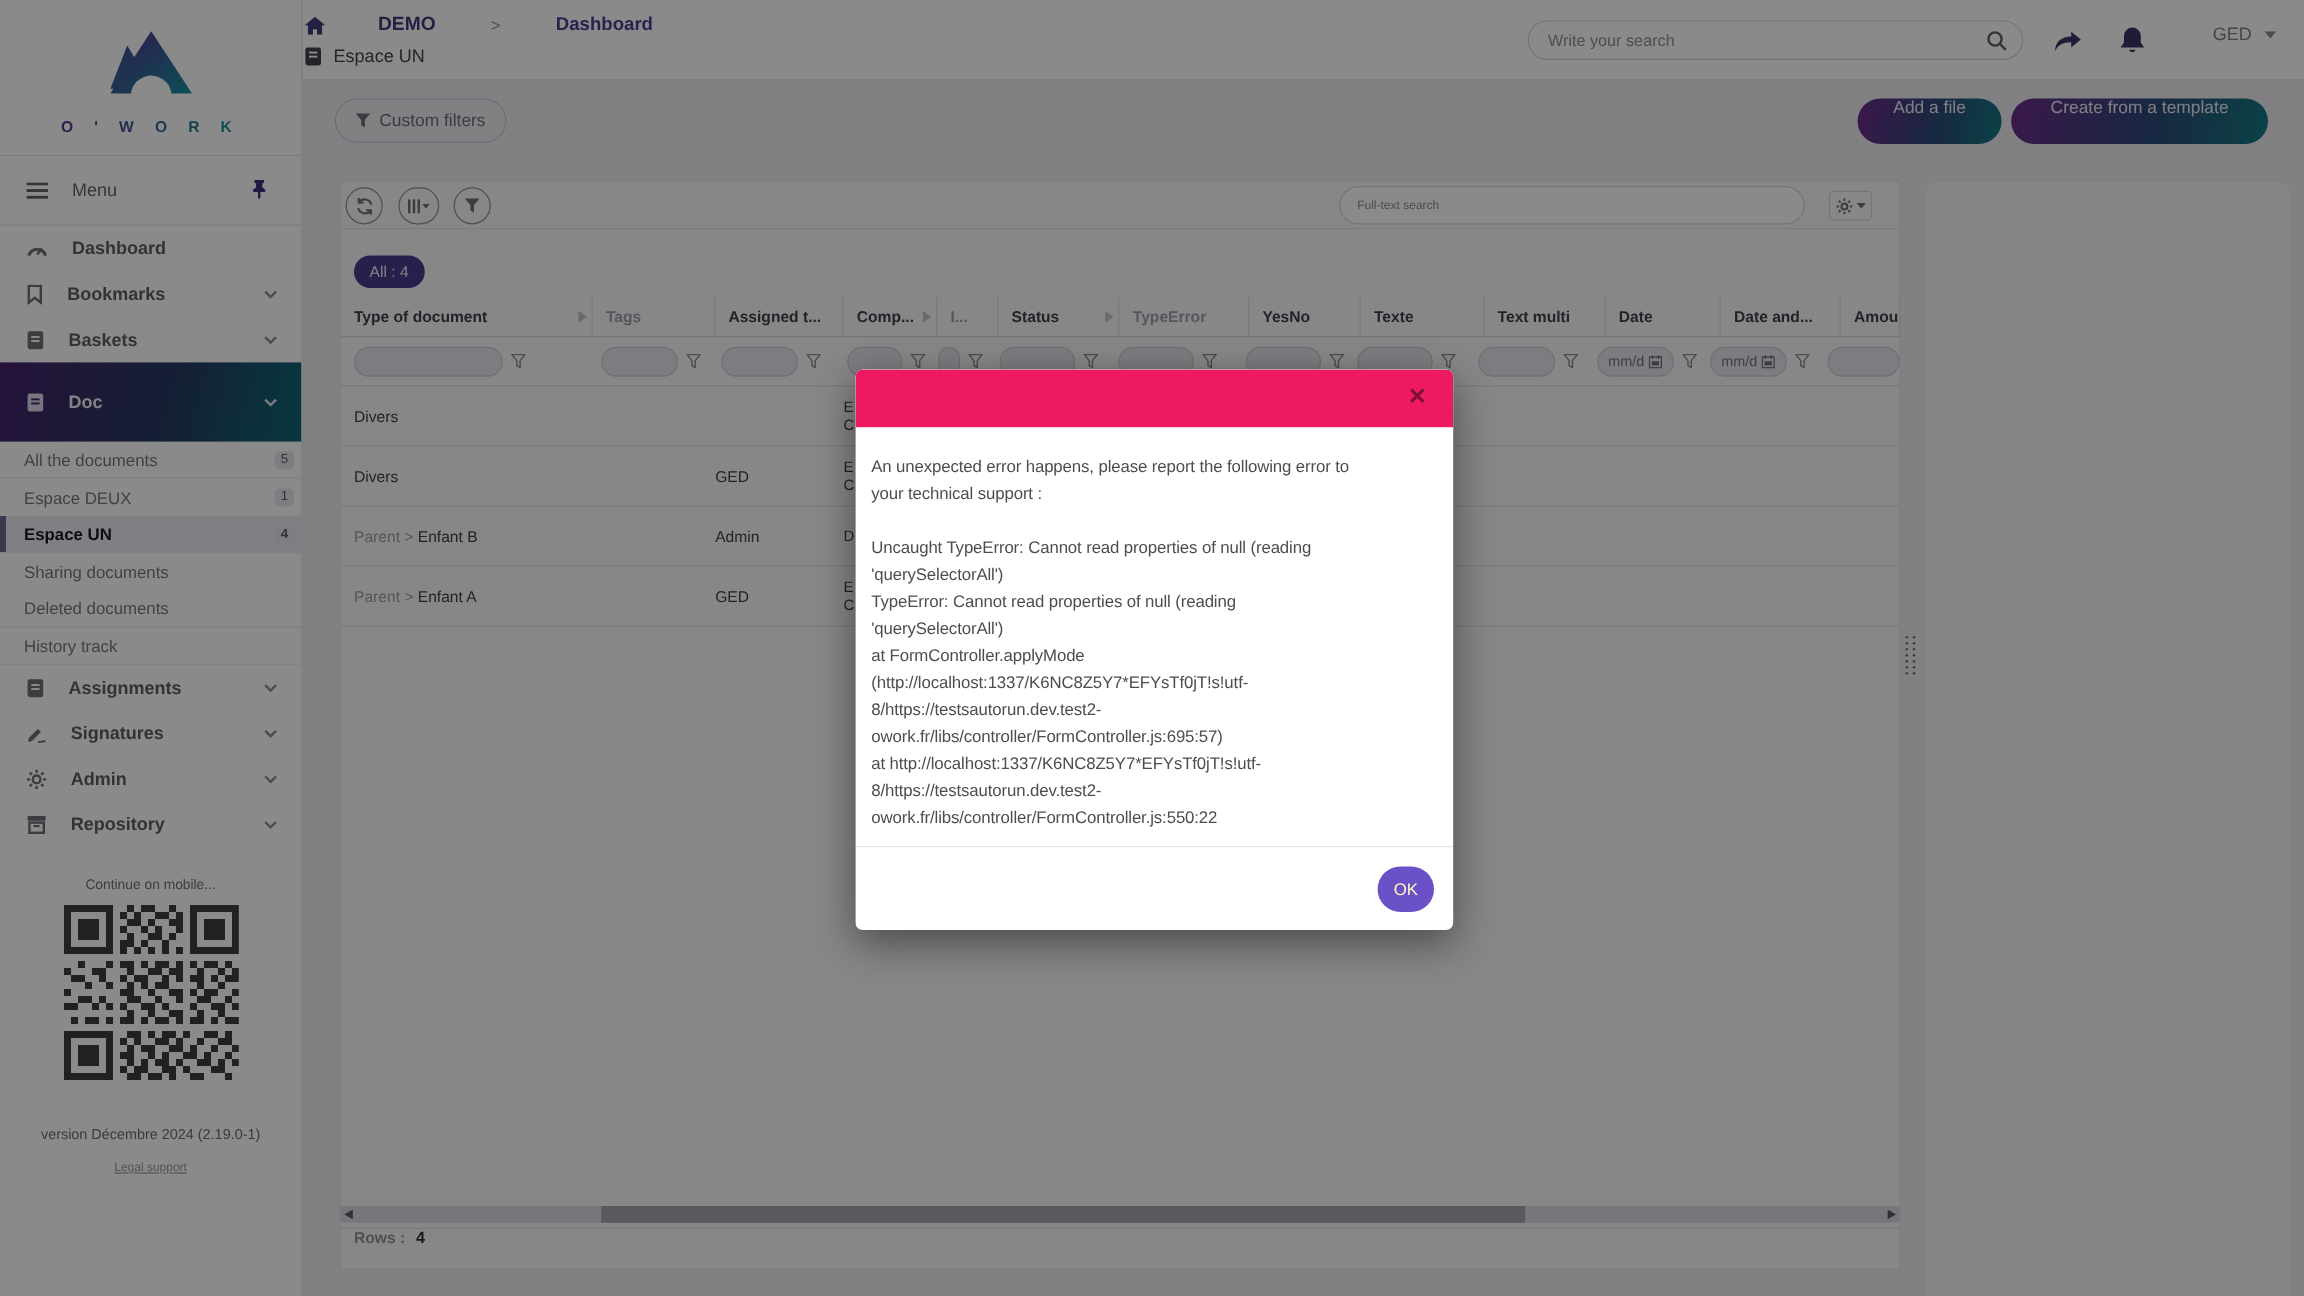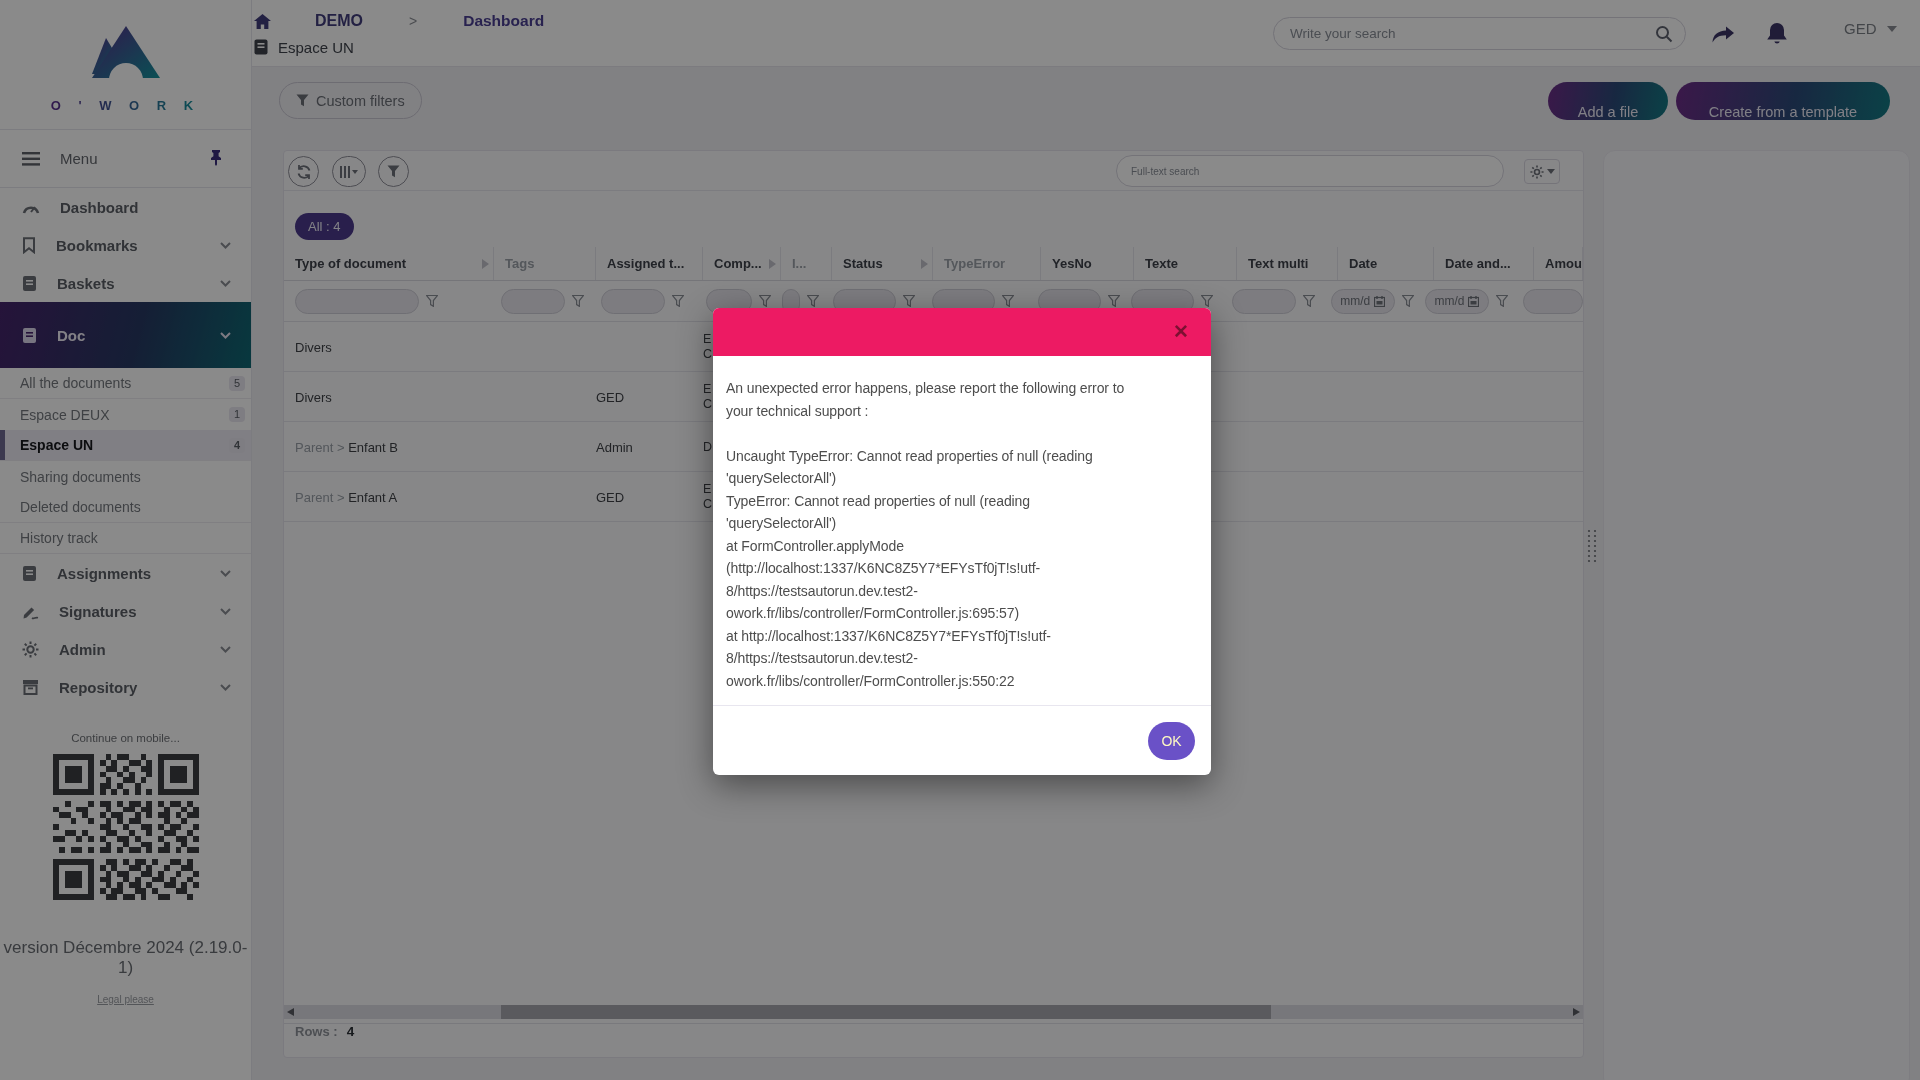--- a/index.html
+++ b/index.html
@@ -22,21 +22,21 @@
   .nv.doc { height:66px; background:linear-gradient(105deg,#46246b 0%,#273963 55%,#0f6974 100%); color:#f1eef8; }
   .nv.doc .ic { color:#d9d4ea; }
   .ic { color:#6b6f76; display:inline-flex; }
   .sub { position:relative; display:flex; align-items:center; height:31px; padding:0 22px 0 20px; color:#75797f; font-size:14px; cursor:pointer; }
   .sub.sep { border-bottom:1px solid #eceaf1; }
   .sub .badge { position:absolute; right:6px; background:#e9e7f0; color:#5a5e66; font-size:11px; border-radius:4px; padding:2px 5px; line-height:1; }
   .sub.selected { color:#17191d; font-weight:bold; background:#edeaf4; }
   .sub.selected::before { content:""; position:absolute; left:0; top:0; bottom:0; width:5px; background:#6f6a93; }
   .mobile-hint { margin-top:26px; text-align:center; font-size:11.5px; color:#6f7277; }
   .qr { display:block; margin:10px auto 0; }
-  .version { margin-top:38px; text-align:center; font-size:17px; color:#6a6e74; }
+  .version { margin-top:38px; text-align:center; font-size:12px; color:#6a6e74; }
   .legal { margin-top:16px; text-align:center; font-size:10px; color:#9a9da3; text-decoration:underline; cursor:pointer; }
 
   
   .tophdr { position:absolute; left:252px; top:0; right:0; height:67px; background:#ffffff; border-bottom:1px solid #e5e4eb; }
   .crumbrow { position:absolute; left:2px; top:10px; display:flex; align-items:center; height:22px;gap:36px; }
   .crumb-home { color:#423d7d; display:inline-flex; margin-right:8px; cursor:pointer; }
   .crumb-root { font-size:16px; font-weight:bold; color:#423d7d; cursor:pointer; }
   .crumb-sep { font-size:14px; color:#8a8d94; margin:0 10px; }
   .crumb-cur { font-size:15.5px; font-weight:bold; color:#4b3f93; cursor:pointer; }
   .spacerow { position:absolute; left:2px; top:36px; display:flex; align-items:center; height:22px; color:#3f434c; }
@@ -46,21 +46,21 @@
   .hdr-search input::placeholder { color:#8a8f98; }
   .hicon { position:absolute; top:22px; color:#3b3566; cursor:pointer; }
   .share-i { left:1457px; }
   .bell-i { left:1513px; }
   .usermenu { position:absolute; left:1592px; top:20px; display:flex; align-items:center; color:#7d8188; font-size:15px; cursor:pointer; }
   .usermenu .caret { margin-left:10px; }
 
   
   .btn-outline { position:absolute; left:279px; top:82px; height:37px; border:1px solid #c9c7d2; border-radius:19px; background:transparent; color:#6b6f76; font-size:14.5px; display:flex; align-items:center; padding:0 16px; cursor:pointer; font-family:inherit; }
   .btn-outline .ic { margin-right:7px; color:#6b6f76; }
-  .btn-grad { position:absolute; top:82px; height:38px; border:none; border-radius:19px; color:#eceaf6; font-size:14.5px; display:flex; align-items:flex-end; justify-content:center; cursor:pointer; font-family:inherit;
+  .btn-grad { position:absolute; top:82px; height:38px; border:none; border-radius:19px; color:#eceaf6; font-size:14.5px; display:flex; align-items:flex-start; justify-content:center; cursor:pointer; font-family:inherit;
     background:linear-gradient(100deg,#6d2d88 0%,#2c4a79 55%,#147a83 100%); }
   .btn-add { left:1548px; width:120px; }
   .btn-create { left:1676px; width:214px; }
 
   
   .card { position:absolute; left:283px; top:150px; width:1301px; height:908px; background:#fafafc; border:1px solid #e3e2ea; border-radius:4px; overflow:hidden; }
   .toolbar { position:absolute; left:0; top:0; right:0; height:40px; border-bottom:1px solid #e6e5ec; }
   .cbtn { position:absolute; top:5px; width:31px; height:31px; border:1px solid #8f8f99; border-radius:50%; background:transparent; display:flex; align-items:center; justify-content:center; color:#6e727a; cursor:pointer; }
   .cbtn.w { width:34px; border-radius:16px; }
   .ft-search { position:absolute; left:832px; top:4px; width:388px; height:32px; border:1px solid #d6d4de; border-radius:16px; background:#fff; display:flex; align-items:center; padding:0 14px; }
@@ -315,21 +315,21 @@
           <rect x="20" y="2" width="3" height="3"></rect>
           <rect x="2" y="20" width="3" height="3"></rect>
         <path d="M9 0h1v1H9zM11 0h2v1h-2zM15 0h1v1h-1zM8 1h1v1H8zM10 1h1v1h-1zM13 1h2v1h-2zM16 1h1v1h-1zM9 2h2v1H9zM12 2h1v1h-1zM15 2h2v1h-2zM8 3h1v1H8zM11 3h1v1h-1zM13 3h1v1h-1zM16 3h1v1h-1zM9 4h1v1H9zM12 4h2v1h-2zM15 4h1v1h-1zM8 5h2v1H8zM11 5h1v1h-1zM14 5h1v1h-1zM8 6h1v1H8zM10 6h1v1h-1zM12 6h1v1h-1zM14 6h1v1h-1zM16 6h1v1h-1z"></path>
         <path d="M0 9h1v1H0zM2 8h1v1H2zM4 9h2v1H4zM6 8h1v1H6zM1 10h2v1H1zM5 10h1v1H5zM0 12h1v1H0zM3 11h1v1H3zM6 11h1v1H6zM2 13h2v1H2zM5 13h1v1H5zM0 14h2v1H0zM4 14h1v1H4zM6 14h1v1H6zM1 16h1v1H1zM3 16h2v1H3zM6 16h1v1H6z"></path>
         <path d="M8 8h2v1H8zM11 8h1v1h-1zM13 8h2v1h-2zM16 8h1v1h-1zM9 9h1v1H9zM12 9h2v1h-2zM15 9h2v1h-2zM8 10h1v1H8zM10 10h2v1h-2zM14 10h1v1h-1zM16 10h1v1h-1zM9 11h1v1H9zM11 11h1v1h-1zM13 11h2v1h-2zM8 12h2v1H8zM12 12h1v1h-1zM15 12h2v1h-2zM9 13h2v1H9zM13 13h1v1h-1zM16 13h1v1h-1zM8 14h1v1H8zM11 14h2v1h-2zM14 14h1v1h-1zM9 15h1v1H9zM12 15h1v1h-1zM15 15h2v1h-2zM8 16h2v1H8zM11 16h1v1h-1zM13 16h2v1h-2zM16 16h1v1h-1z"></path>
         <path d="M18 8h1v1h-1zM20 8h2v1h-2zM23 8h1v1h-1zM19 9h1v1h-1zM22 9h1v1h-1zM24 9h1v1h-1zM18 10h2v1h-2zM21 10h1v1h-1zM23 10h2v1h-2zM19 11h1v1h-1zM22 11h1v1h-1zM18 12h1v1h-1zM20 12h2v1h-2zM24 12h1v1h-1zM19 13h2v1h-2zM23 13h1v1h-1zM18 14h1v1h-1zM21 14h2v1h-2zM24 14h1v1h-1zM19 15h1v1h-1zM22 15h1v1h-1zM18 16h2v1h-2zM21 16h1v1h-1zM23 16h2v1h-2z"></path>
         <path d="M9 18h2v1H9zM12 18h1v1h-1zM14 18h2v1h-2zM17 18h1v1h-1zM20 18h2v1h-2zM23 18h1v1h-1zM8 19h1v1H8zM10 19h1v1h-1zM13 19h2v1h-2zM16 19h1v1h-1zM19 19h1v1h-1zM22 19h2v1h-2zM9 20h1v1H9zM11 20h2v1h-2zM15 20h2v1h-2zM18 20h1v1h-1zM21 20h1v1h-1zM24 20h1v1h-1zM8 21h2v1H8zM12 21h1v1h-1zM14 21h1v1h-1zM17 21h2v1h-2zM20 21h1v1h-1zM23 21h1v1h-1zM9 22h1v1H9zM11 22h1v1h-1zM13 22h2v1h-2zM16 22h1v1h-1zM19 22h2v1h-2zM22 22h1v1h-1zM24 22h1v1h-1zM8 23h1v1H8zM10 23h2v1h-2zM14 23h2v1h-2zM17 23h1v1h-1zM21 23h2v1h-2zM9 24h2v1H9zM12 24h2v1h-2zM15 24h1v1h-1zM18 24h2v1h-2zM23 24h1v1h-1z"></path>
       </g>
     </svg>
     <div class="version">version Décembre 2024 (2.19.0-1)</div>
-    <div class="legal">Legal please</div>
+    <div class="legal">Legal support</div>
   </aside>
 
   <header class="tophdr">
     <div class="crumbrow">
       <span class="crumb-home">
         <svg width="17" height="15" viewBox="0 0 17 15">
             <path d="M8.5 0L17 7h-2.6v8h-4.2v-4.6H6.8V15H2.6V7H0z" fill="#423d7d"></path>
           </svg>
       </span>
       <span class="crumb-root">DEMO</span>

